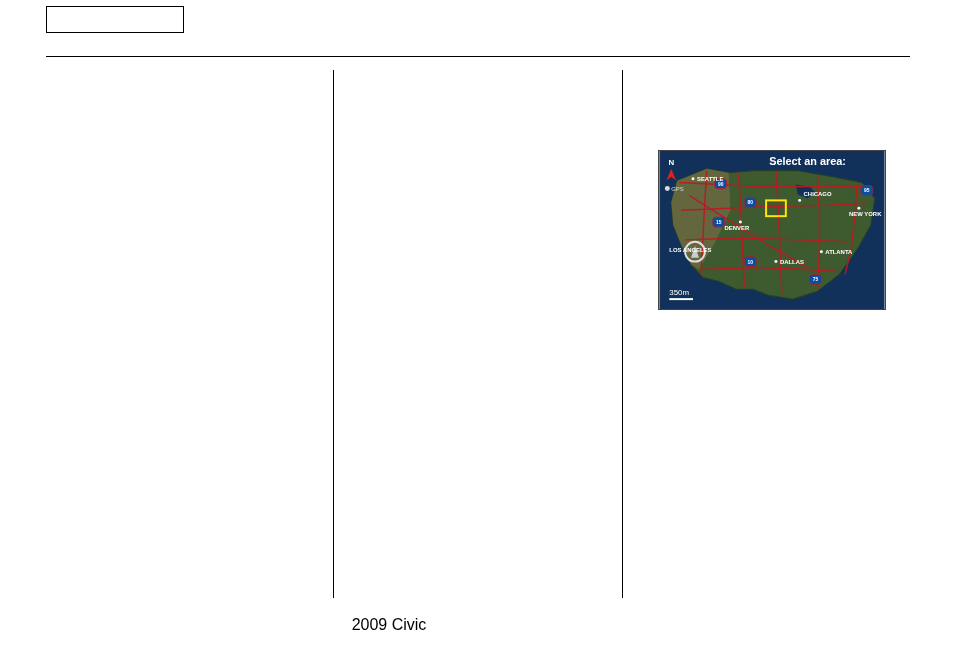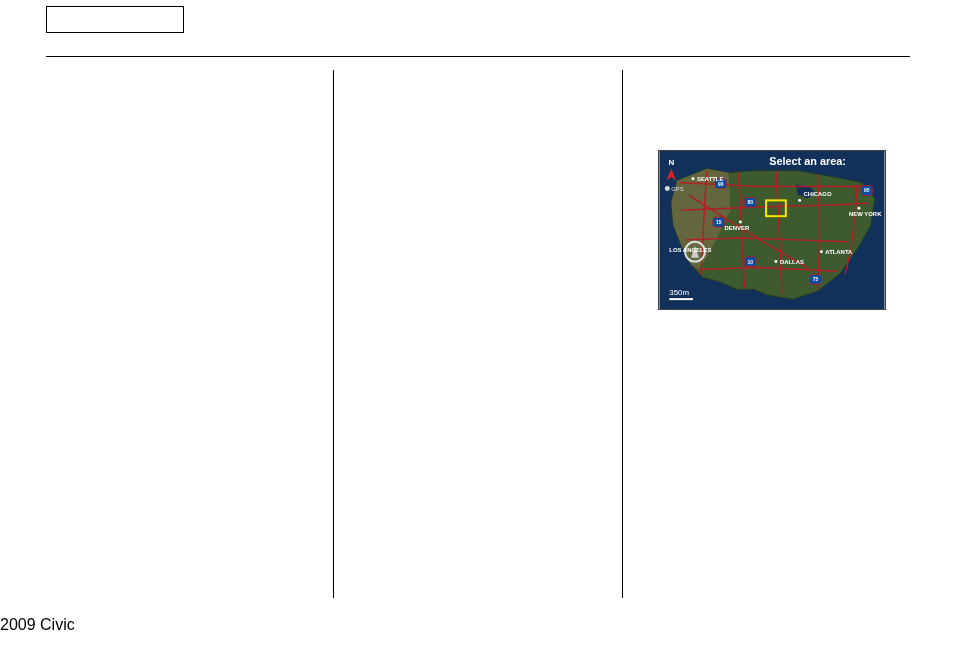--- a/index.html
+++ b/index.html
@@ -52,21 +52,21 @@
   .map {
     width: 100%;
     height: 100%;
     border: 1px solid #444;
   }
   .footer {
     position: absolute;
     left: 0;
     width: 778px;
     top: 616px;
-    text-align: left;
+    text-align: center;
     font-size: 16px;
     color: #000;
   }
 </style>
 </head>
 <body>
 
 <div class="top-box"></div>
 <div class="hr"></div>
 

